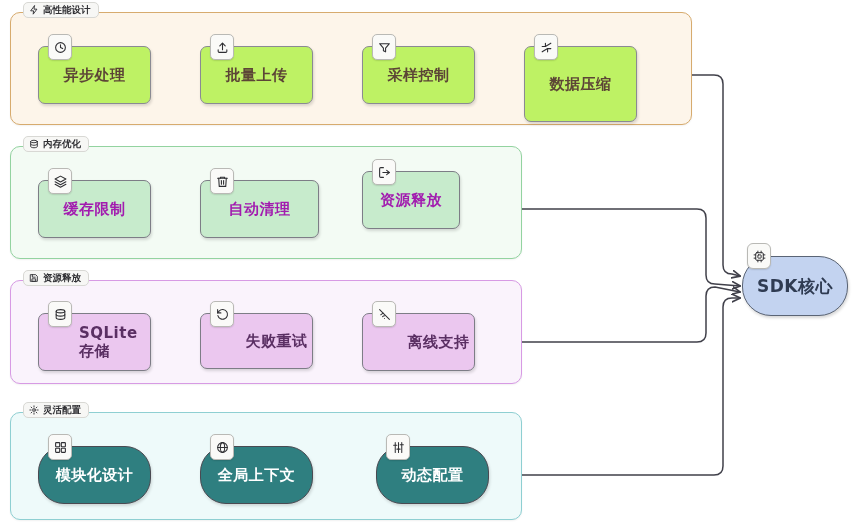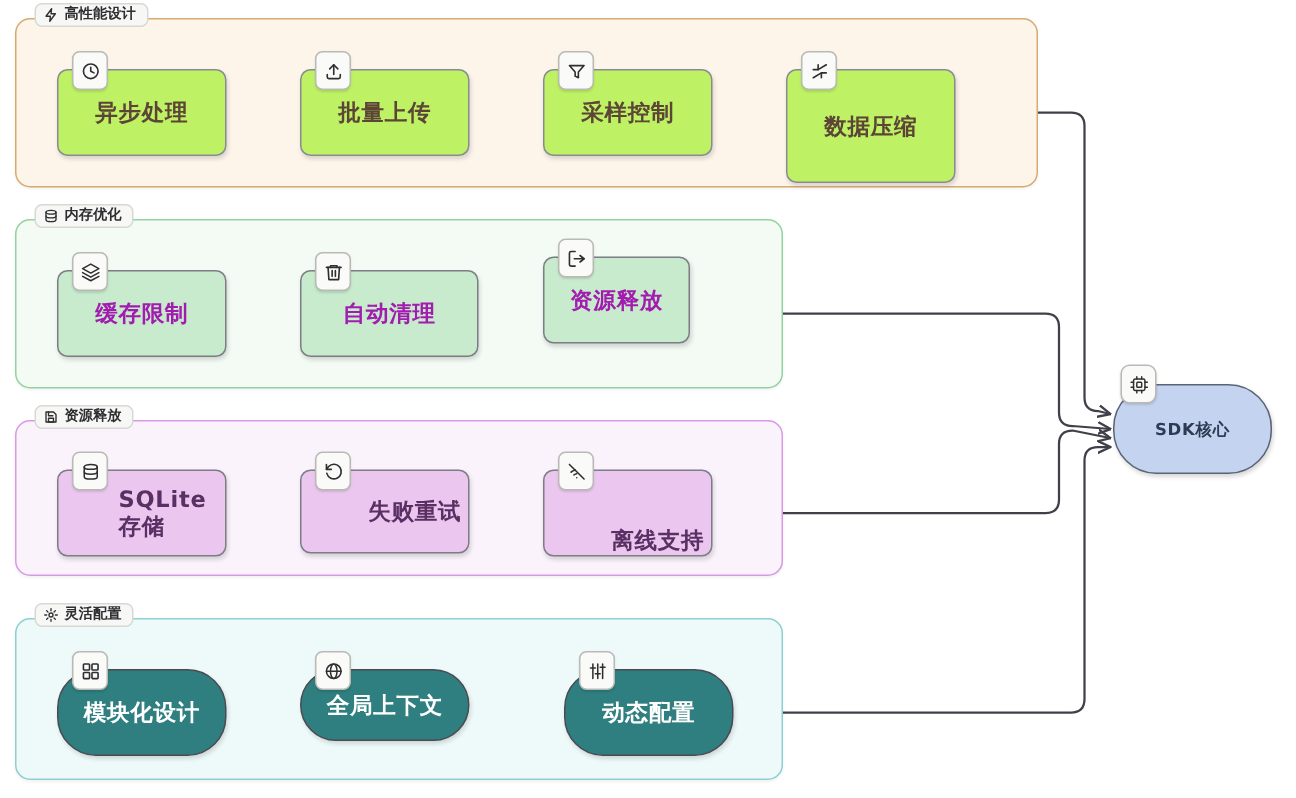--- a/index.html
+++ b/index.html
@@ -81,21 +81,21 @@
 
   
   #core{
     position:absolute;
     left:742px;top:256px;
     width:104px;height:58px;
     background:#c3d3f0;
     border:1.3px solid #5a6475;
     border-radius:29px;
     display:flex;align-items:center;justify-content:center;
-    font-size:11px;font-weight:600;color:#2f3b52;
+    font-size:17px;font-weight:600;color:#2f3b52;
     letter-spacing:.5px;
     z-index:4;
     box-shadow:1px 2px 3px rgba(0,0,0,.16);
   }
   #core .badge{top:-14px;left:4px;border-radius:6px;}
 </style>
 </head>
 <body>
 
 <div id="canvas">
@@ -259,21 +259,21 @@
   <div class="node n-data" style="left:200px;top:313px;width:113px;height:56px;">
     <span class="badge">
       <svg width="13" height="13" viewBox="0 0 24 24" fill="none" stroke="#2f2f33" stroke-width="2" stroke-linecap="round" stroke-linejoin="round">
         <polyline points="3,3 3,9 9,9"></polyline>
         <path d="M3.5 14a9 9 0 1 0 2.2-8.4L3 9"></path>
       </svg>
     </span>
     <span>失败重试</span>
   </div>
 
-  <div class="node n-data" style="left:362px;top:313px;width:113px;height:58px;align-items:flex-end;">
+  <div class="node n-data" style="left:362px;top:313px;width:113px;height:58px;">
     <span class="badge">
       <svg width="13" height="13" viewBox="0 0 24 24" fill="none" stroke="#2f2f33" stroke-width="1.9" stroke-linecap="round" stroke-linejoin="round">
         <path d="M5 12.5a11 11 0 0 1 5-2.8"></path>
         <path d="M8.5 16a6 6 0 0 1 3.5-1.6"></path>
         <line x1="12" y1="19.5" x2="12.02" y2="19.5"></line>
         <line x1="3" y1="3" x2="21" y2="21"></line>
       </svg>
     </span>
     <span>离线支持</span>
   </div>
@@ -295,21 +295,21 @@
       <svg width="13" height="13" viewBox="0 0 24 24" fill="none" stroke="#2f2f33" stroke-width="2" stroke-linecap="round" stroke-linejoin="round">
         <rect x="3" y="3" width="7.5" height="7.5" rx="1"></rect>
         <rect x="13.5" y="3" width="7.5" height="7.5" rx="1"></rect>
         <rect x="3" y="13.5" width="7.5" height="7.5" rx="1"></rect>
         <rect x="13.5" y="13.5" width="7.5" height="7.5" rx="1"></rect>
       </svg>
     </span>
     <span>模块化设计</span>
   </div>
 
-  <div class="node n-conf" style="left:200px;top:446px;width:113px;height:48px;">
+  <div class="node n-conf" style="left:200px;top:446px;width:113px;height:58px;">
     <span class="badge">
       <svg width="13" height="13" viewBox="0 0 24 24" fill="none" stroke="#2f2f33" stroke-width="1.9" stroke-linecap="round" stroke-linejoin="round">
         <circle cx="12" cy="12" r="9"></circle>
           <line x1="3" y1="12" x2="21" y2="12"></line>
         <ellipse cx="12" cy="12" rx="4" ry="9"></ellipse>
       </svg>
     </span>
     <span>全局上下文</span>
   </div>
 

